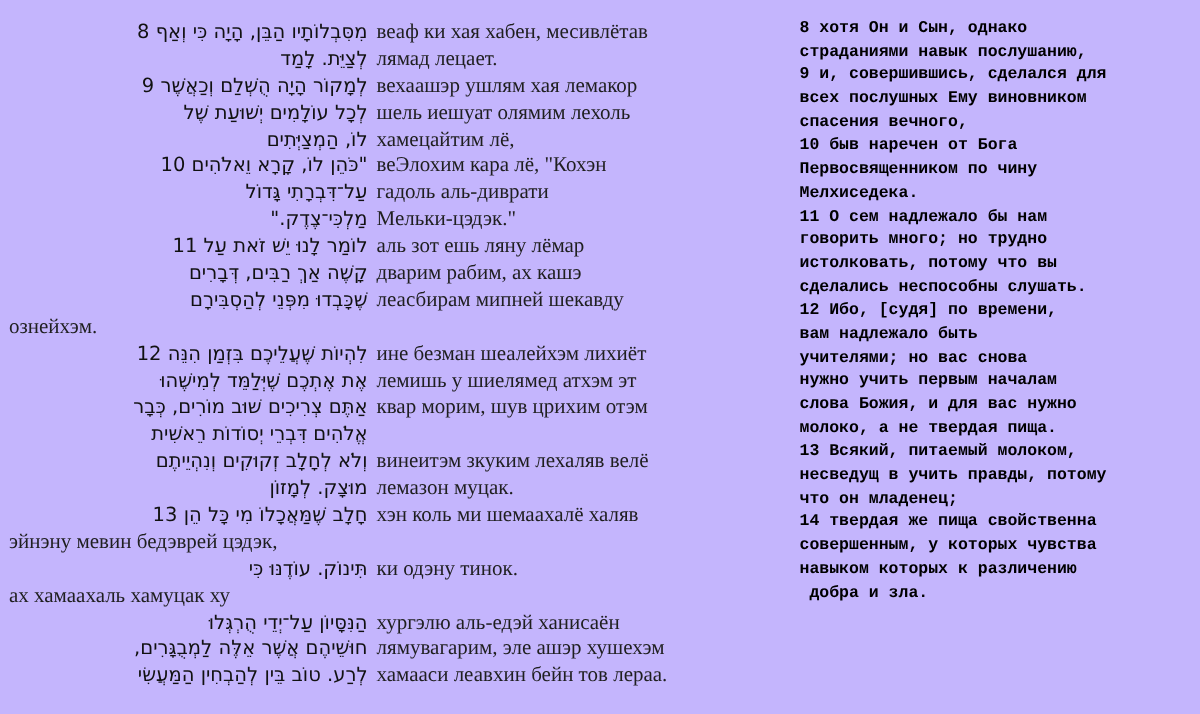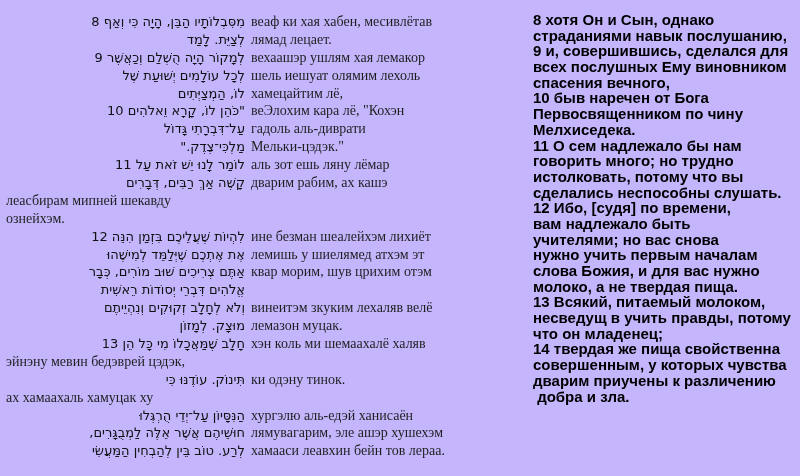--- a/index.html
+++ b/index.html
@@ -39,25 +39,25 @@
   .tr{
     padding-left:6px;
     font-size:14px;
     color:#1f1f1f;
     font-family:"Liberation Serif", serif;
   }
   .rus-col{
     position:absolute;
     left:533px; top:12px;
     width:266px;
-    font-size:15px;
+    font-size:11px;
     font-weight:bold;
     line-height:15.7px;
     color:#000000;
-    font-family:Liberation Sans, sans-serif;
+    font-family:Liberation Mono, monospace;
   }
   .rline{
     height:15.7px;
     white-space:pre;
   }
 </style>
 </head>
 <body>
 
 <div class="page">
@@ -96,20 +96,21 @@
       </div>
       <div class="row">
         <div class="heb"><span class="hw">11</span> <span class="hw">עַל</span> <span class="hw">זֹאת</span> <span class="hw">יֵשׁ</span> <span class="hw">לָנוּ</span> <span class="hw">לוֹמַר</span></div>
         <div class="tr">аль зот ешь ляну лёмар</div>
       </div>
       <div class="row">
         <div class="heb"><span class="hw">דְּבָרִים</span> <span class="hw">רַבִּים,</span> <span class="hw">אַךְ</span> <span class="hw">קָשֶׁה</span></div>
         <div class="tr">дварим рабим, ах кашэ</div>
       </div>
       <div class="row">
+        <div class="heb"><span class="hw">לְהַסְבִּירָם</span> <span class="hw">מִפְּנֵי</span> <span class="hw">שֶׁכָּבְדוּ</span></div>
         <div class="tr">леасбирам мипней шекавду</div>
       </div>
       <div class="row">
         <div class="tr">ознейхэм.</div>
       </div>
       <div class="row">
         <div class="heb"><span class="hw">12</span> <span class="hw">הִנֵּה</span> <span class="hw">בִּזְמַן</span> <span class="hw">שֶׁעֲלֵיכֶם</span> <span class="hw">לִהְיוֹת</span></div>
         <div class="tr">ине безман шеалейхэм лихиёт</div>
       </div>
       <div class="row">
@@ -175,16 +176,16 @@
       <div class="rline">вам надлежало быть</div>
       <div class="rline">учителями; но вас снова</div>
       <div class="rline">нужно учить первым началам</div>
       <div class="rline">слова Божия, и для вас нужно</div>
       <div class="rline">молоко, а не твердая пища.</div>
       <div class="rline">13 Всякий, питаемый молоком,</div>
       <div class="rline">несведущ в учить правды, потому</div>
       <div class="rline">что он младенец;</div>
       <div class="rline">14 твердая же пища свойственна</div>
       <div class="rline">совершенным, у которых чувства</div>
-      <div class="rline">дварим приучены к различению</div>
+      <div class="rline">навыком которых к различению</div>
       <div class="rline"> добра и зла.</div>
     </div>
 </div>
 
 </body></html>

